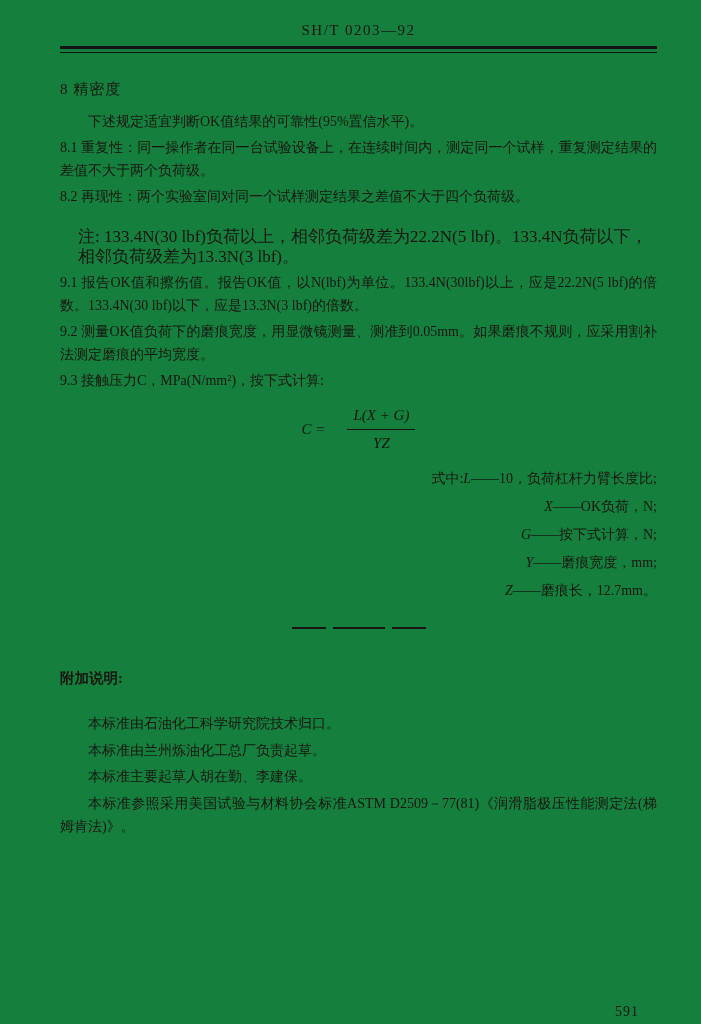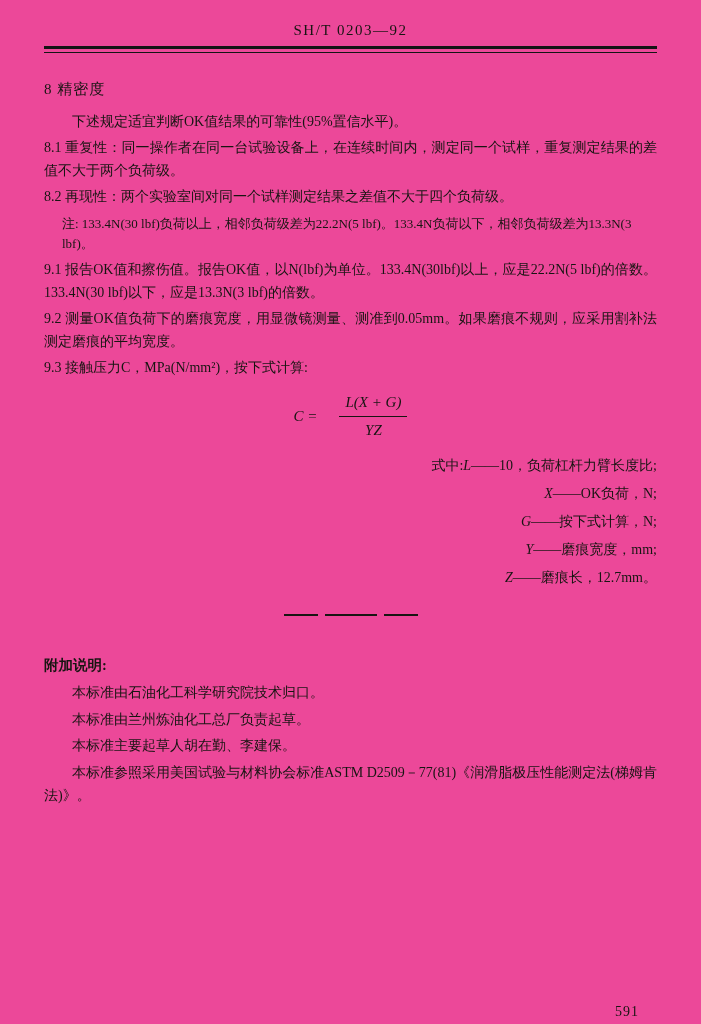--- a/index.html
+++ b/index.html
@@ -6,22 +6,22 @@
   html,body { background:#e8e8e8; }
   body {
     width:701px; height:1024px;
     font-family:"Liberation Serif","DejaVu Serif",serif;
     color:#171512;
     position:relative;
     margin:0 auto;
   }
   .page {
     position:absolute; inset:0;
-    background:#ec4899;
-    padding:22px 44px 0 44px;
+    background:#15803d;
+    padding:22px 44px 0 60px;
     overflow:hidden;
   }
   
   .doc-header {
     text-align:center;
     font-size:15px;
     letter-spacing:1.5px;
     margin-bottom:7px;
   }
   .rule-thick { border-top:3.5px solid #141414; }
@@ -32,24 +32,24 @@
   .sec-heading {
     font-weight:400;
     font-size:15px;
     margin-top:25px;
     margin-bottom:9px;
     letter-spacing:1px;
   }
   .para { margin-bottom:3px; text-align:justify; }
   .para.indent { text-indent:2em; }
   .note {
-    font-size:13px;
+    font-size:17px;
     line-height:20px;
     padding-left:18px;
-    margin-top:6px;
+    margin-top:19px;
     margin-bottom:4px;
   }
 
   
   .formula {
     display:flex;
     justify-content:center;
     align-items:center;
     gap:10px;
     margin:12px 0 10px;
@@ -84,21 +84,21 @@
     gap:7px;
     margin:22px 0 0;
   }
   .end-divider .seg { height:2px; background:#171512; }
   .end-divider .seg.s1 { width:34px; }
   .end-divider .seg.s2 { width:52px; }
   .end-divider .seg.s3 { width:34px; }
 
   
   .appendix { margin-top:38px; }
-  .appendix-heading { font-weight:700; font-size:14.5px; margin-bottom:4px; }
+  .appendix-heading { font-weight:700; font-size:14.5px; margin-bottom:22px; }
   .appendix .para { line-height:23.5px; }
 
   
   .page-number {
     position:absolute;
     top:968px;
     right:62px;
     font-size:14px;
     letter-spacing:1px;
     margin-top:36px;

